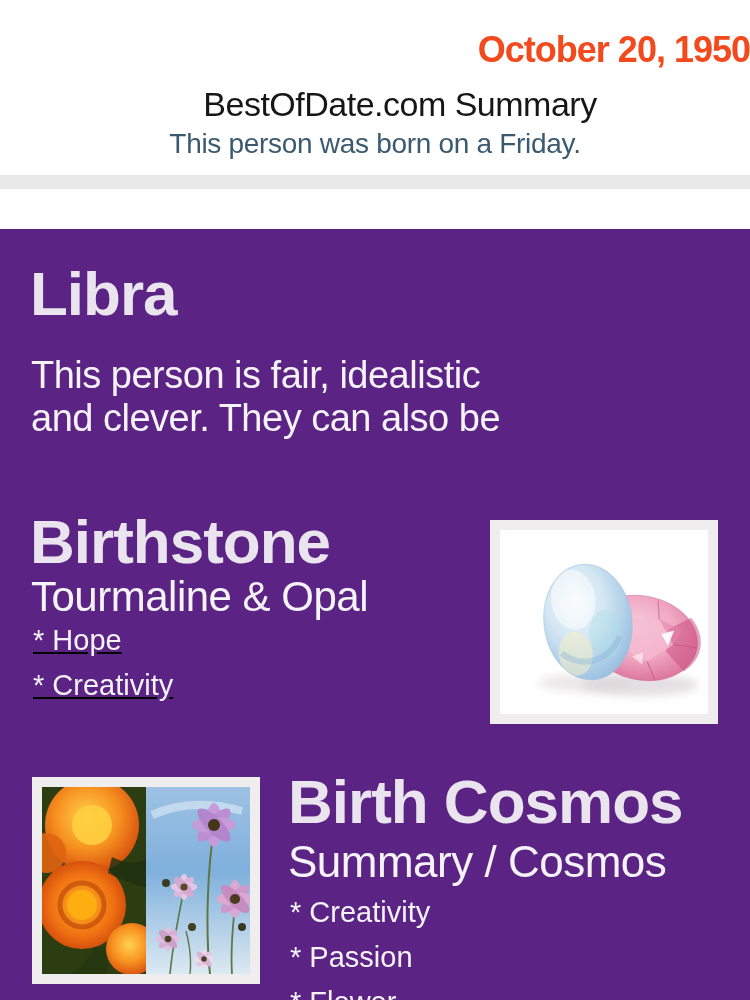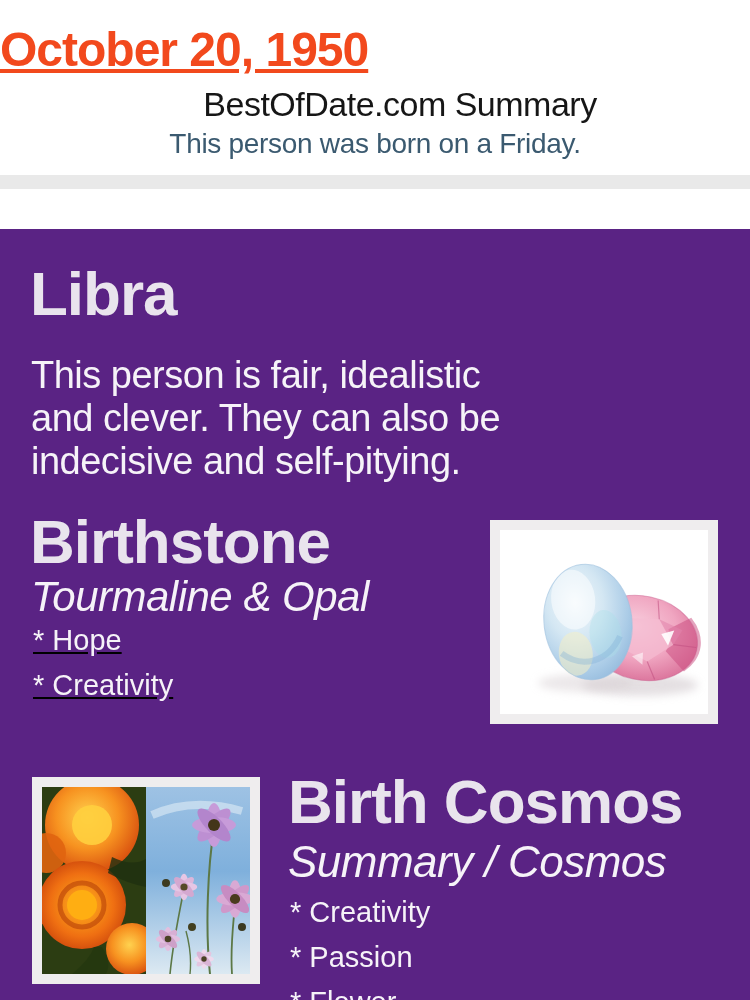--- a/index.html
+++ b/index.html
@@ -8,25 +8,24 @@
     position: relative;
     width: 750px;
     height: 1000px;
     background: #ffffff;
     overflow: hidden;
     font-family: "Liberation Sans", sans-serif;
   }
   
   .hdr-date {
     position: absolute; top: 24px; left: 0; width: 100%;
-    text-align: left;
-    font-size: 48px; line-height: 52px; font-weight: 700;
+    text-align: right;
+    font-size: 36px; line-height: 52px; font-weight: 700;
     letter-spacing: -1px;
     color: var(--accent-orange, #F2491D);
-    text-decoration: underline;
   }
   .hdr-site {
     position: absolute; top: 85px; left: 0; width: 100%;
     text-align: center;
     font-size: 34px; line-height: 38px; font-weight: 400;
     letter-spacing: -0.5px;
     color: var(--near-black, #161616);
     margin-left: 25px;
   }
   .hdr-note {
@@ -63,21 +62,20 @@
     color: var(--body-text, #F6F3F8);
     white-space: nowrap;
   }
   .bs-title { left: 30px; top: 281px; }
   .sub-heading {
     position: absolute;
     font-weight: 400;
     letter-spacing: -0.5px;
     color: var(--body-text, #F6F3F8);
     white-space: nowrap;
-    font-style: italic;
   }
   .bs-names { left: 31px; top: 345px; font-size: 42px; line-height: 46px; }
   .traits {
     position: absolute;
     list-style: none;
   }
   .traits li {
     font-size: 29px; line-height: 45px;
     color: var(--body-text, #F6F3F8);
     white-space: nowrap;
@@ -113,21 +111,20 @@
   </header>
 
   <div class="divider"></div>
 
   <main class="content">
 
     <h2 class="big-heading zodiac-title">Libra</h2>
     <div class="zodiac-desc">
       <div class="desc-line">This person is fair, idealistic</div>
       <div class="desc-line">and clever. They can also be</div>
-      <div class="desc-line">indecisive and self-pitying.</div>
     </div>
 
     <h2 class="big-heading bs-title">Birthstone</h2>
     <div class="sub-heading bs-names">Tourmaline &amp; Opal</div>
     <ul class="traits bs-traits">
       <li>* Hope</li>
       <li>* Creativity</li>
     </ul>
 
     <figure class="photo-frame gem-frame">

